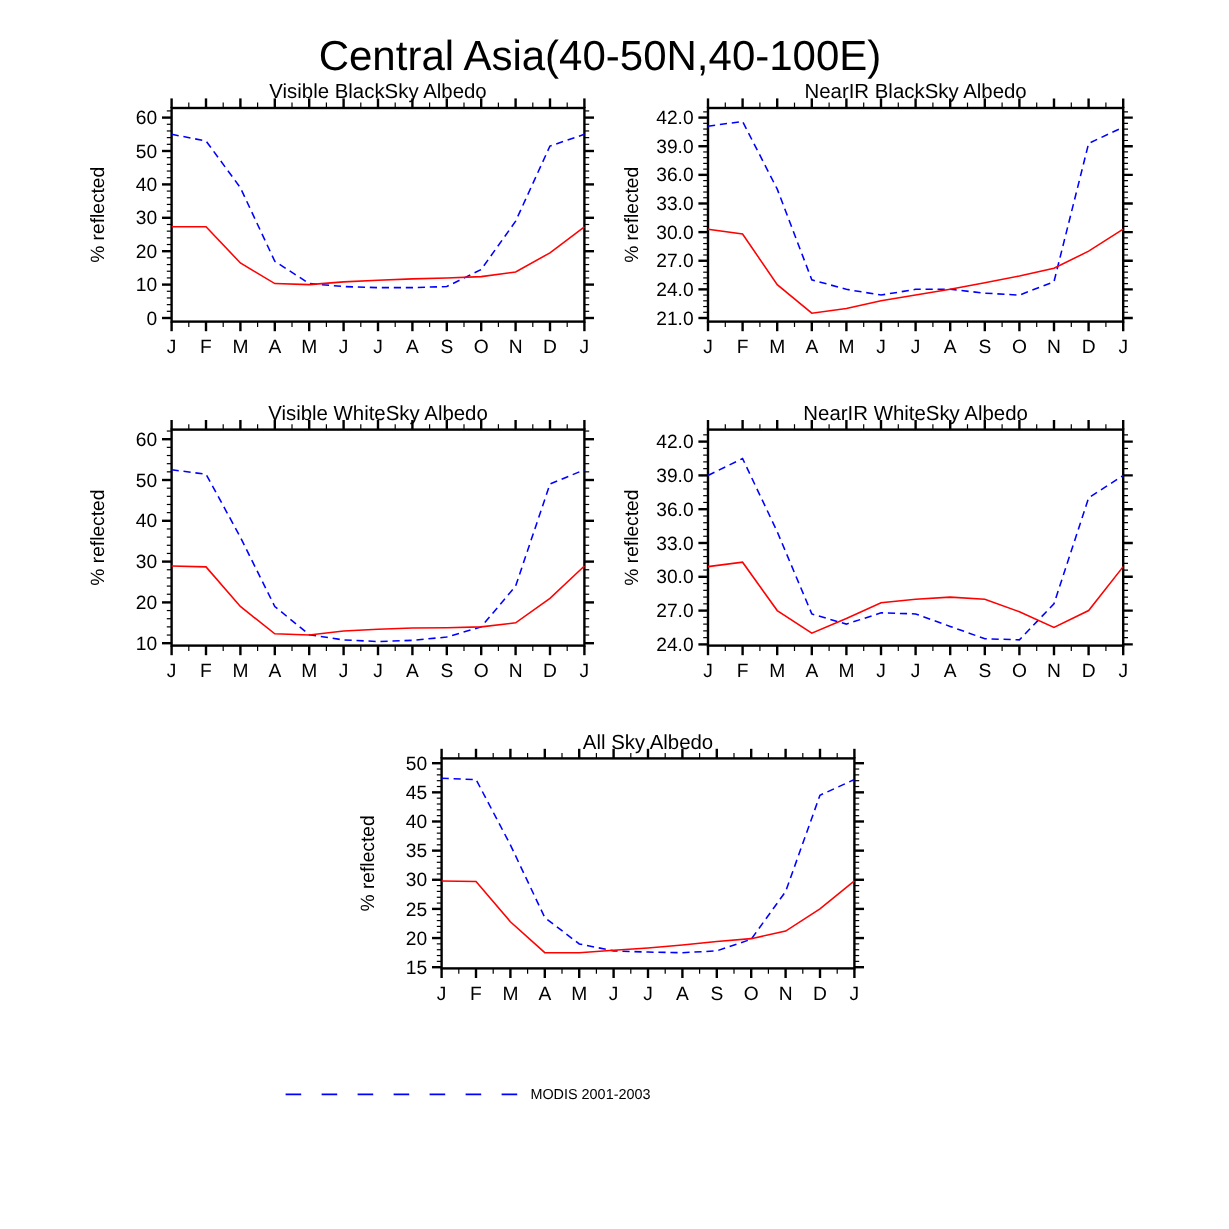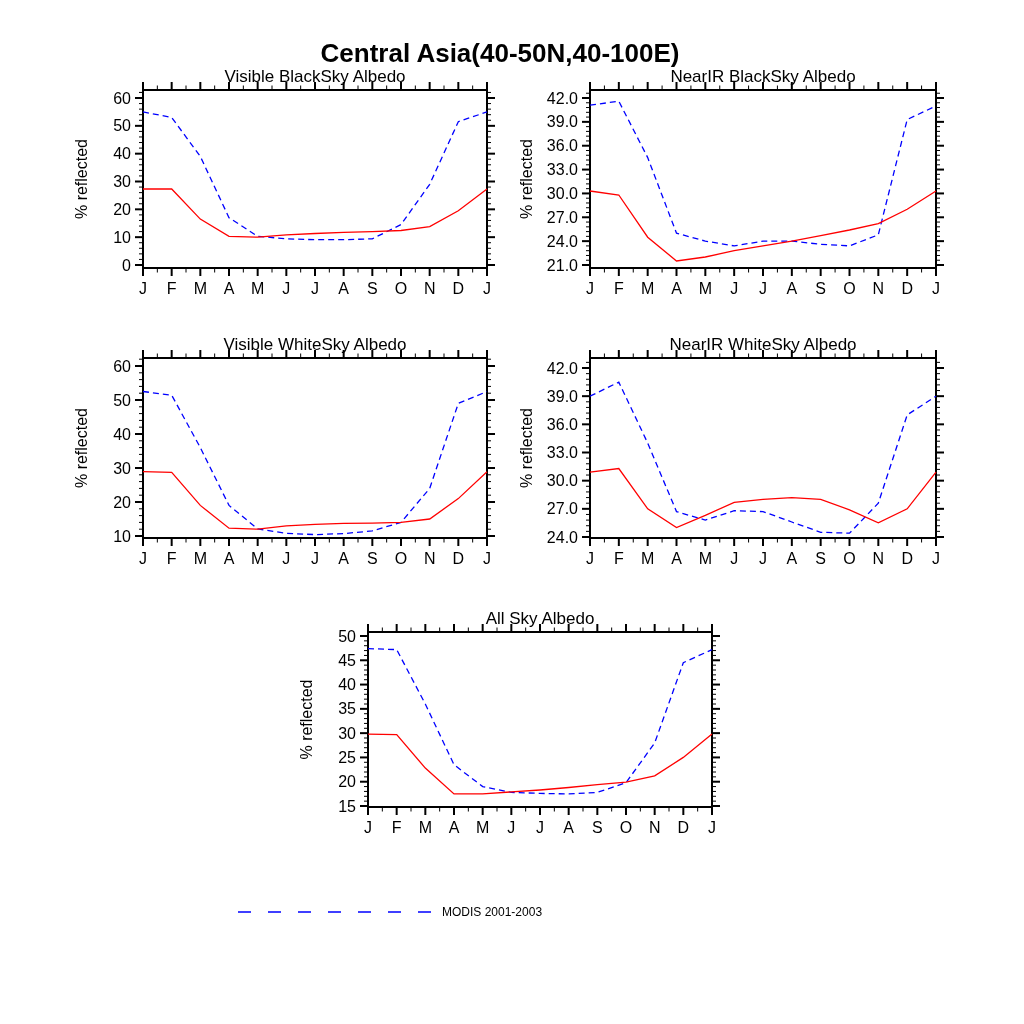--- a/index.html
+++ b/index.html
@@ -1,19 +1,19 @@
 <!DOCTYPE html>
 <html><head>
 <meta charset="utf-8">
 <style>
   html,body{margin:0;padding:0;background:#ffffff;}
   #figure{position:relative;width:1024px;height:1024px;background:#ffffff;overflow:hidden;
           font-family:"Liberation Sans","DejaVu Sans",sans-serif;color:#000;}
-  #main-title{position:absolute;top:38px;left:500px;transform:translateX(-50%);
-              font-size:26px;white-space:nowrap;font-weight:bold;}
+  #main-title{position:absolute;top:27px;left:500px;transform:translateX(-50%);
+              font-size:35px;white-space:nowrap;}
   #charts-svg{position:absolute;left:0;top:0;}
   .legend-row{position:absolute;left:237px;display:flex;align-items:center;height:18px;}
   .legend-row svg{display:block;}
   .legend-label{margin-left:9px;white-space:nowrap;}
   .legend-label.lg{font-size:12px;}
   .legend-label.sm{font-size:11px;}
 </style>
 </head>
 <body>
 

